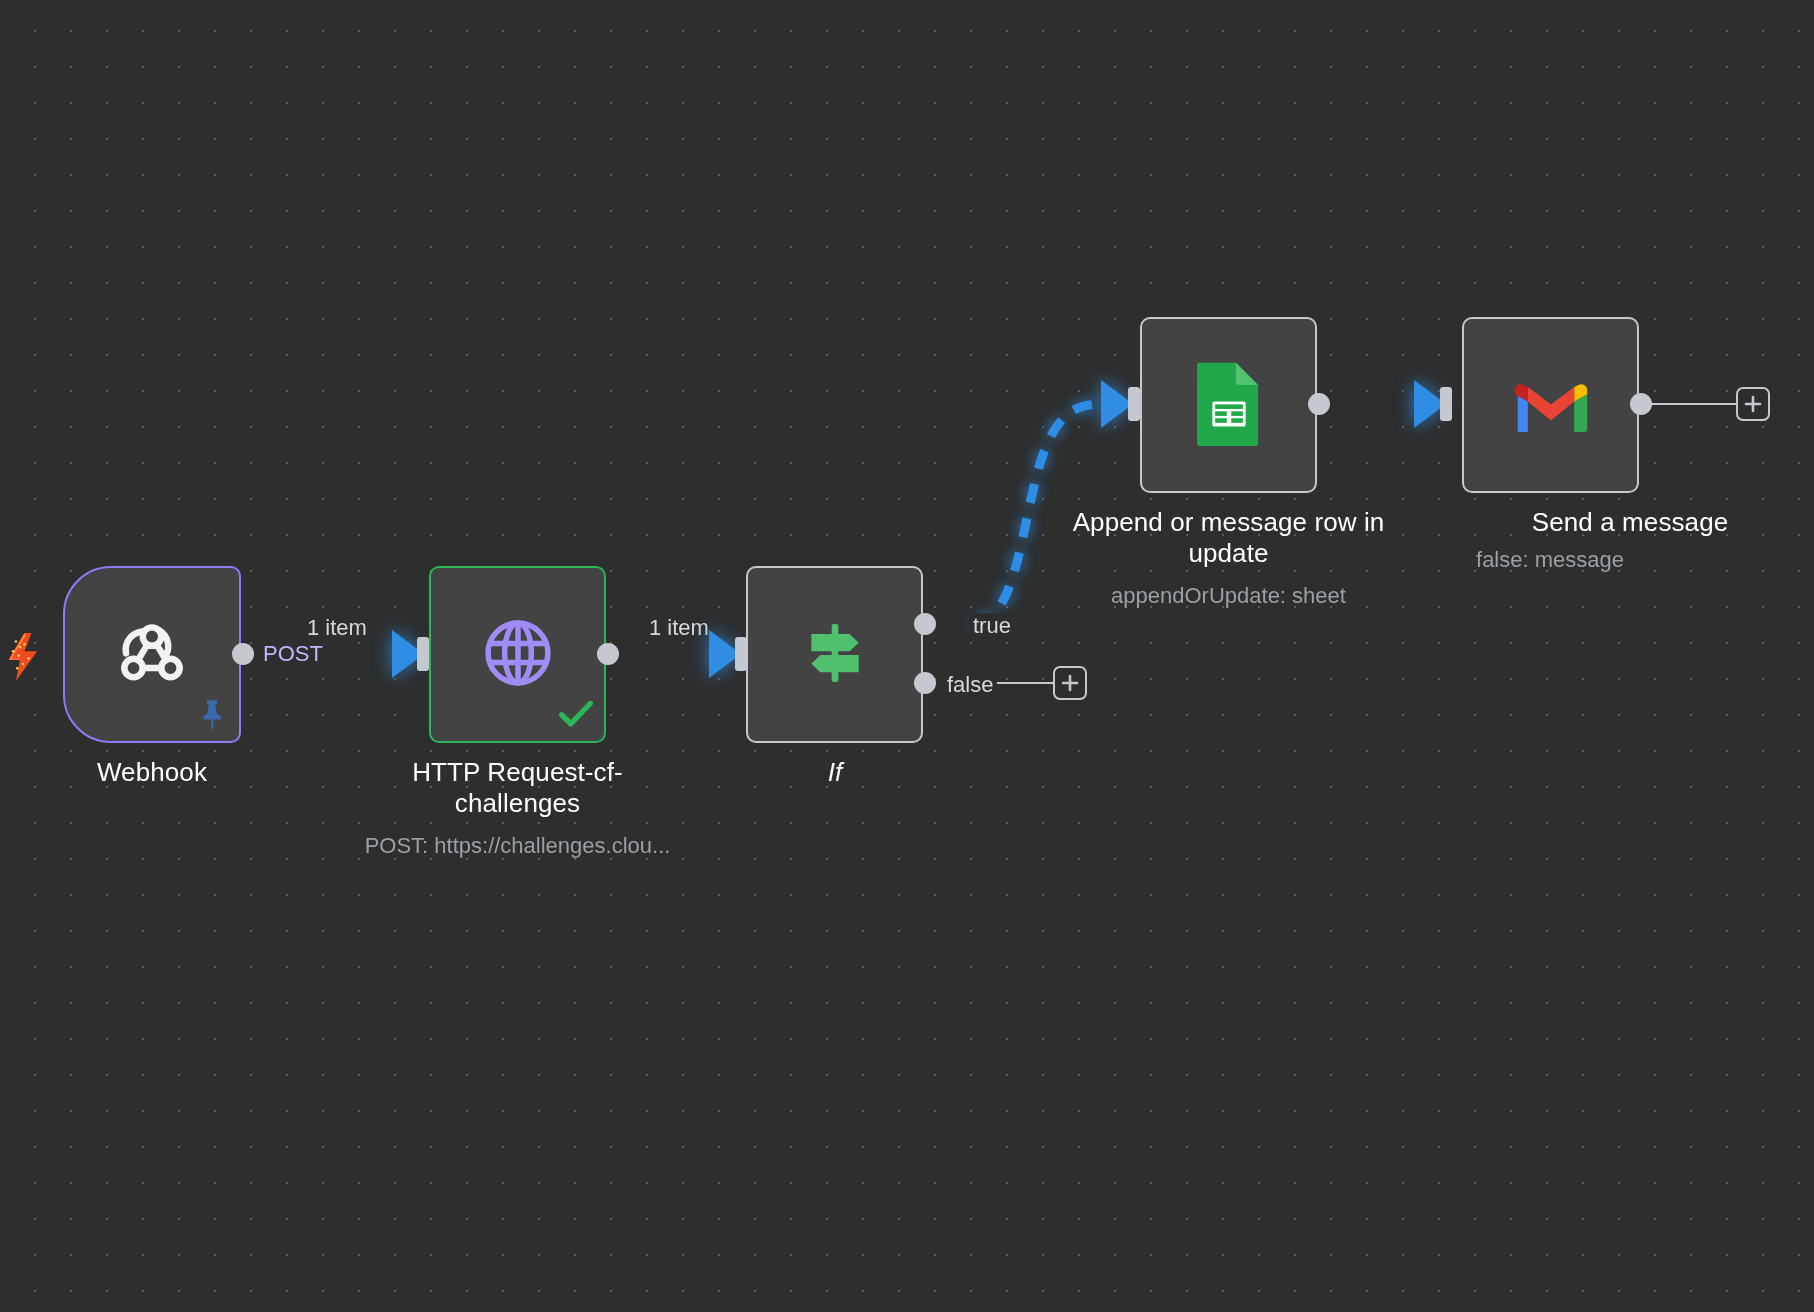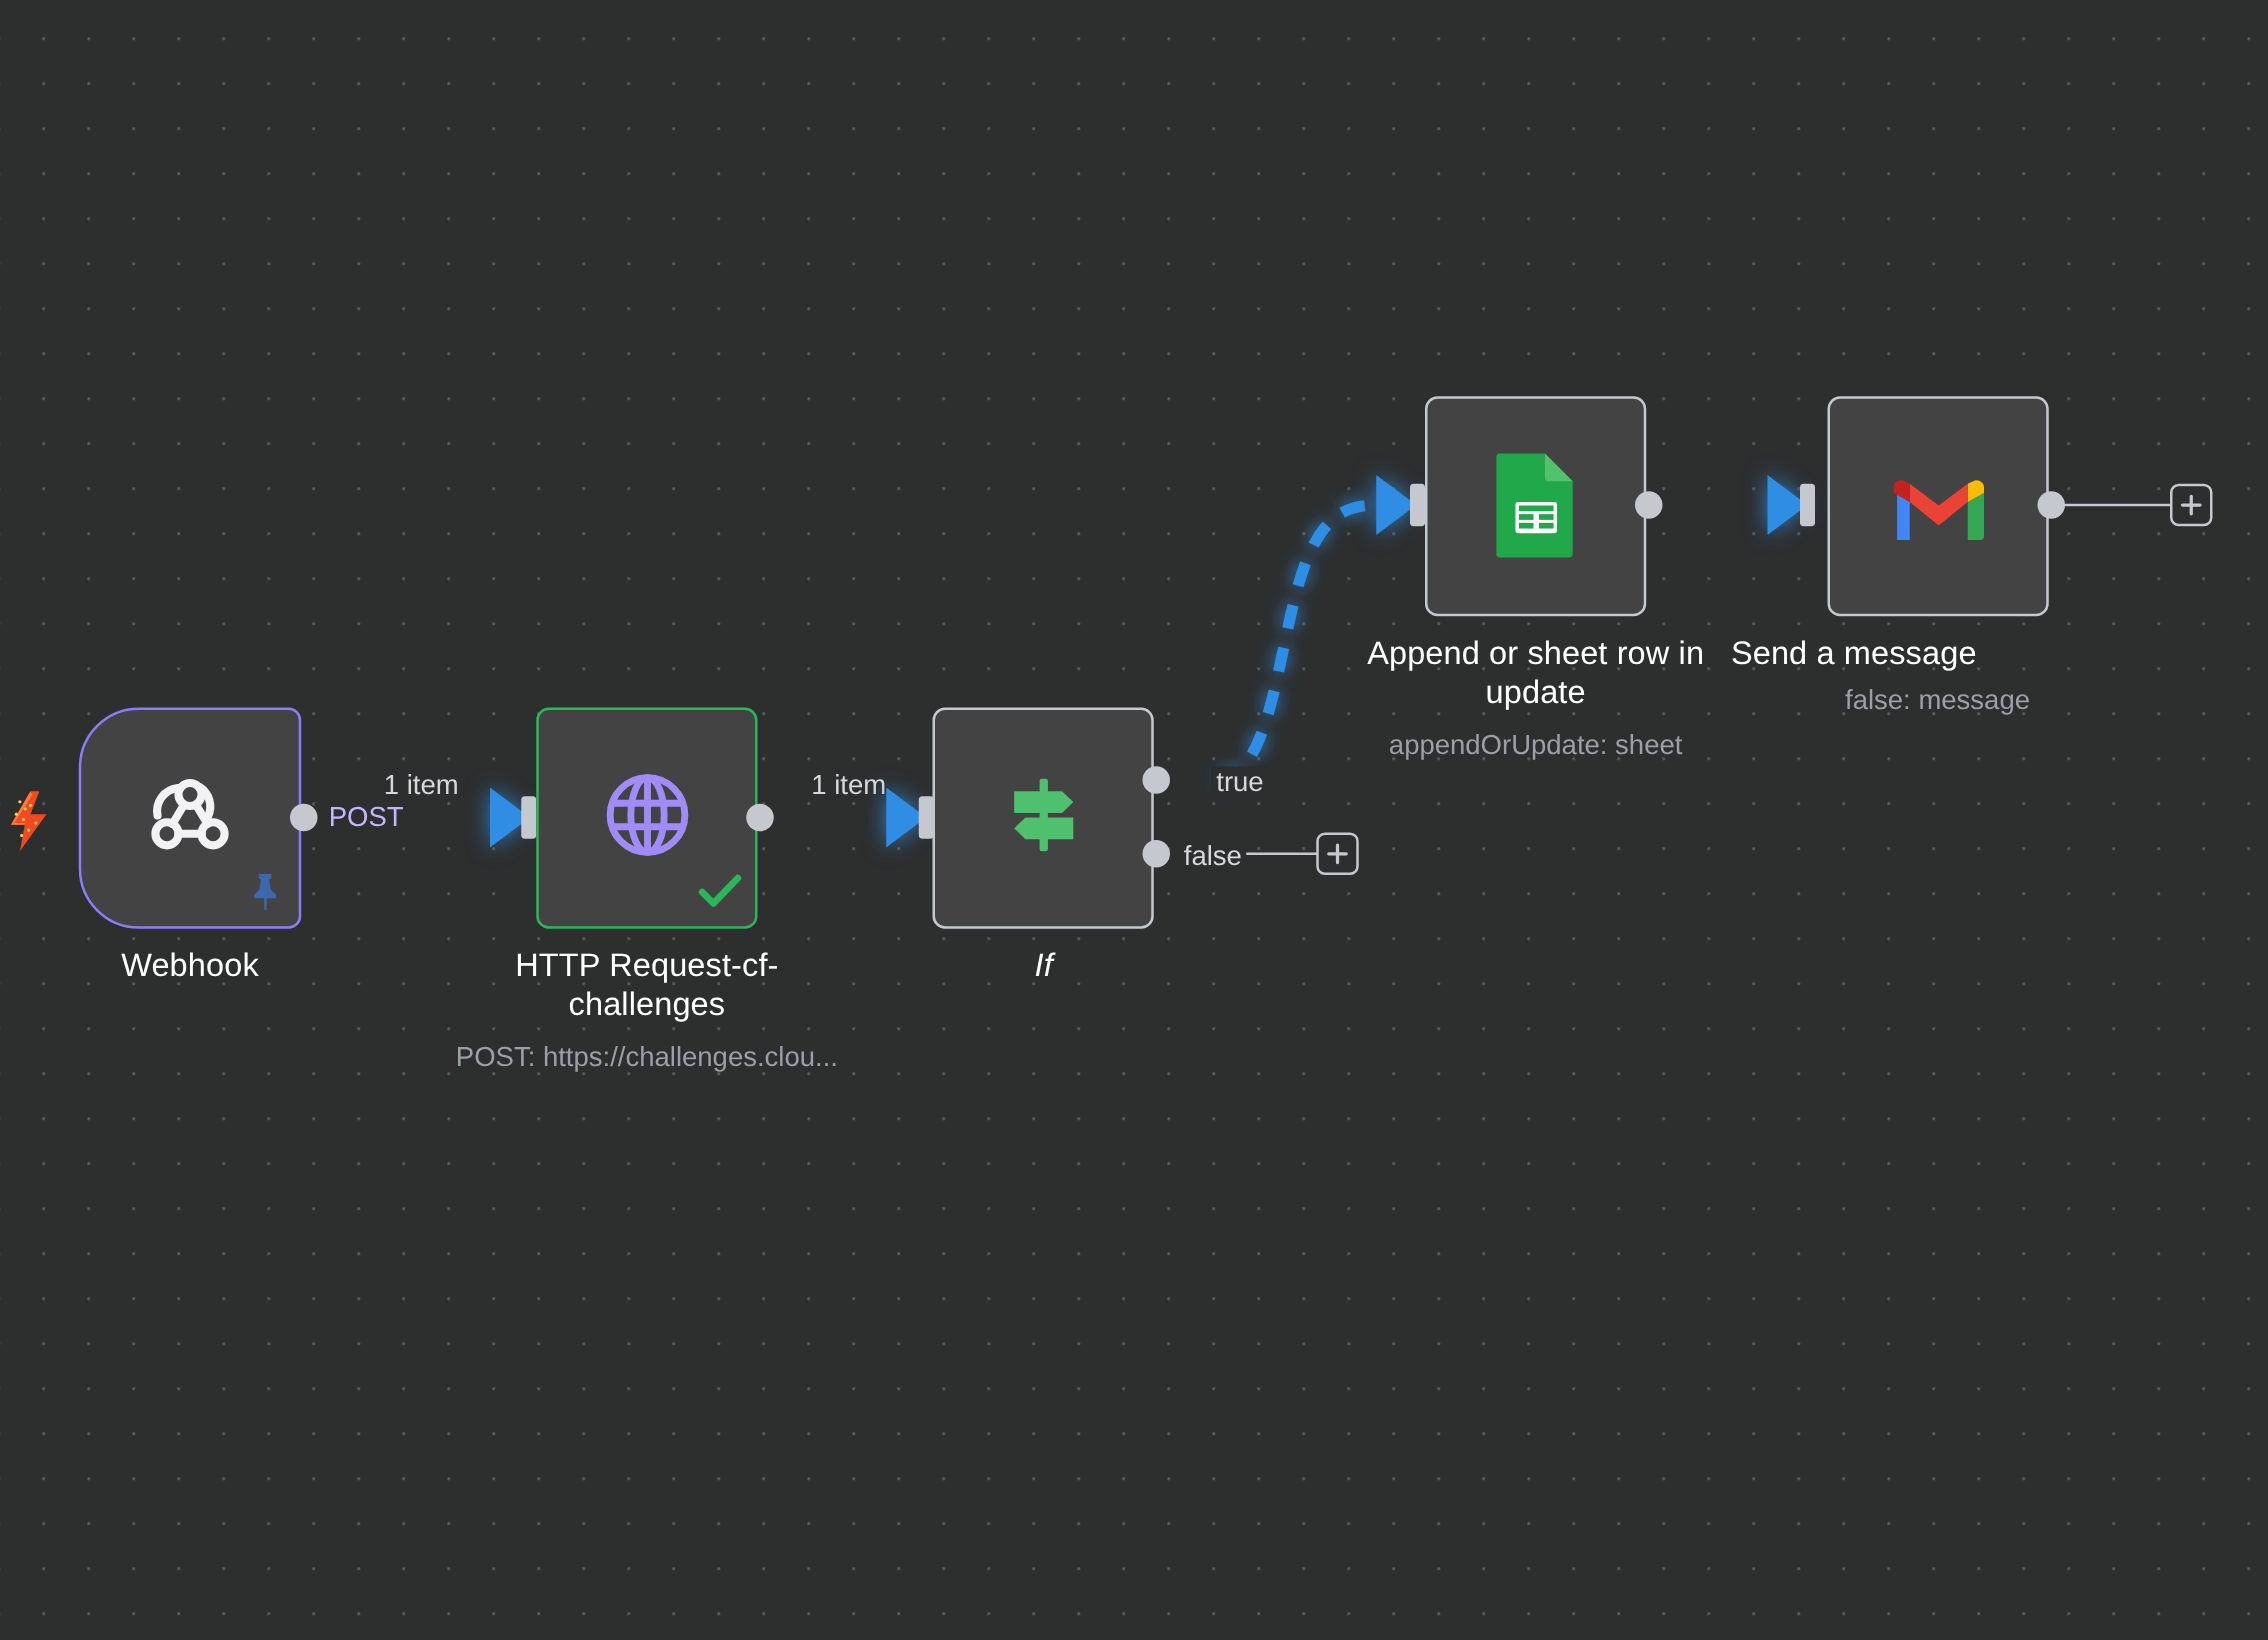--- a/index.html
+++ b/index.html
@@ -238,21 +238,21 @@
         <rect x="13" y="30" width="24" height="18" rx="1.4" fill="#ffffff"></rect>
         <rect x="15" y="32" width="20" height="3.3" fill="#21a84a"></rect>
         <rect x="15" y="37" width="8.4" height="3.3" fill="#21a84a"></rect>
         <rect x="26.6" y="37" width="8.4" height="3.3" fill="#21a84a"></rect>
         <rect x="15" y="42" width="8.4" height="3.3" fill="#21a84a"></rect>
         <rect x="26.6" y="42" width="8.4" height="3.3" fill="#21a84a"></rect>
       </svg>
     </span>
   </div>
   <div class="node-label" style="left:1055px; top:507px; width:347px;">
-    <span>Append or sheet row in</span><br>
+    <span>Append or message row in</span><br>
     <span>update</span>
   </div>
   <div class="node-sub" style="left:1055px; top:582px; width:347px;">appendOrUpdate: sheet</div>
 
   <div class="endpoint-dot" style="left:1308px; top:393px;"></div>
 
   <div class="arrow-head" style="left:1414px; top:380px;"></div>
   <div class="input-stub" style="left:1440px; top:387px;"></div>
 
   <div class="node" style="left:1462px; top:317px; width:177px; height:176px;">
@@ -260,21 +260,21 @@
       <svg width="84" height="64" viewBox="0 0 58 44">
         <path d="M4 40 V13 L4 12 L21 25 L29 31 L37 25 L54 12 V40 a2 2 0 0 1 -2 2 H47 V20 L29 33 L11 20 V42 H6 a2 2 0 0 1 -2 -2 z" fill="none"></path>
         <path d="M6 42 h7 V21 L6 16 z" fill="#4285f4"></path>
         <path d="M45 42 h7 a2 2 0 0 0 2 -2 V16 l-9 5 z" fill="#34a853"></path>
         <path d="M45 11 v10 l9 -5 v-3 a4 4 0 0 0 -6.2 -3.3 z" fill="#fbbc04"></path>
         <path d="M13 21 v-10 l16 12 16 -12 v10 L29 34 z" fill="#ea4335"></path>
         <path d="M4 13 a4 4 0 0 1 6.2 -3.3 L13 11 v10 L4 16 z" fill="#c5221f"></path>
       </svg>
     </span>
   </div>
-  <div class="node-label" style="left:1313px; top:507px; width:340px;">Send a message</div>
+  <div class="node-label" style="left:1460px; top:507px; width:340px;">Send a message</div>
   <div class="node-sub" style="left:1380px; top:546px; width:340px;">false: message</div>
 
   <div class="endpoint-dot" style="left:1630px; top:393px;"></div>
 
   <div class="plus-btn" style="left:1736px; top:387px;">
     <svg width="20" height="20" viewBox="0 0 20 20">
       <path d="M10 3 V17 M3 10 H17" stroke="#c6c8cf" stroke-width="2.6" stroke-linecap="round"></path>
     </svg>
   </div>
 

